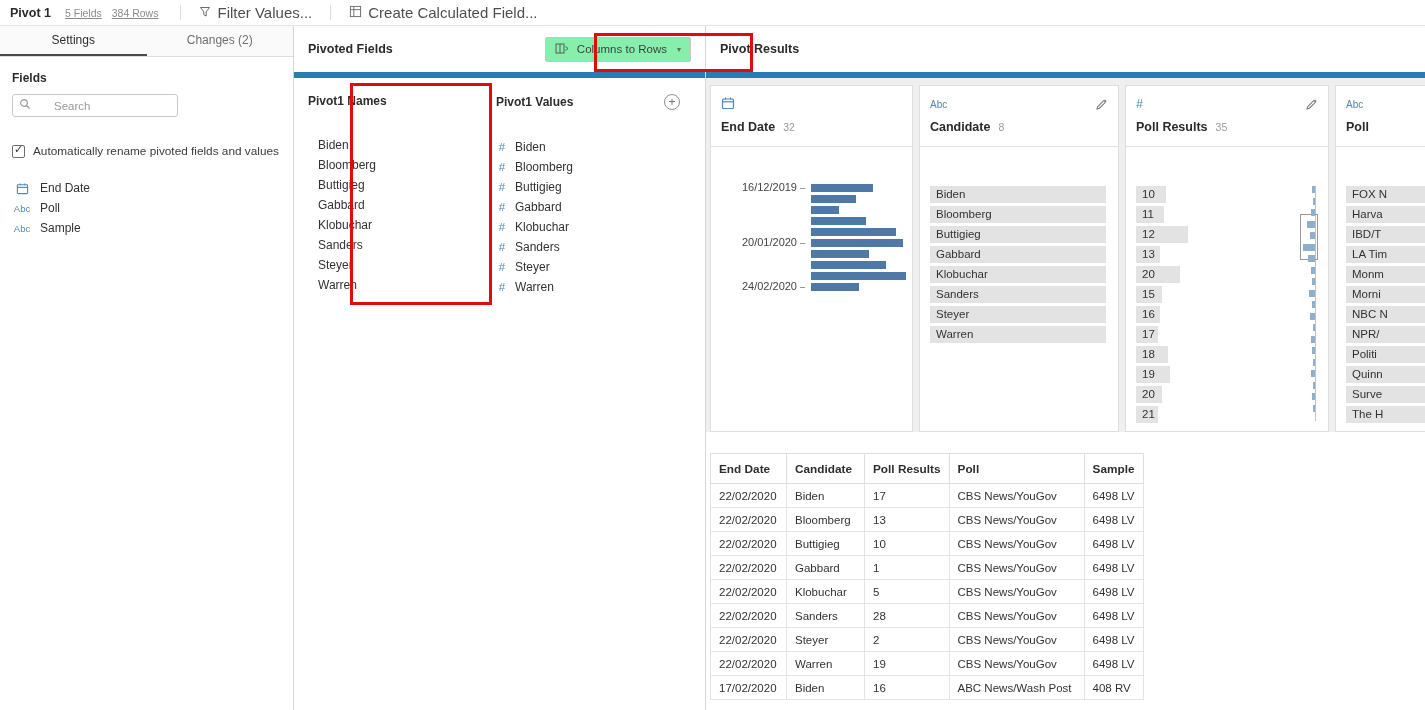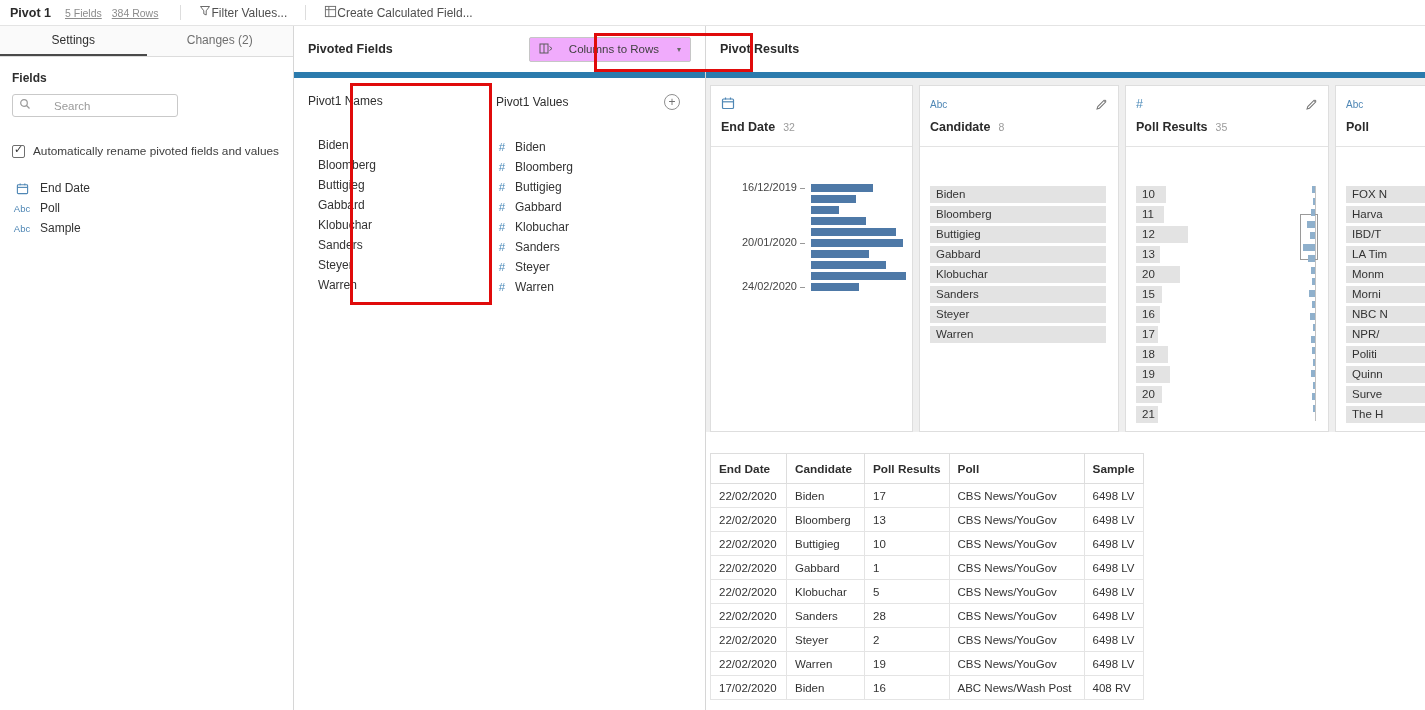--- a/index.html
+++ b/index.html
@@ -5,21 +5,21 @@
   * { margin:0; padding:0; box-sizing:border-box; }
   html,body { width:1425px; height:710px; overflow:hidden; background:#fff;
     font-family:"Liberation Sans", sans-serif; font-size:12px; color:#333; }
   .app { position:relative; width:1425px; height:710px; overflow:hidden; background:#fff; }
 
   
   .toolbar { height:26px; display:flex; align-items:center; padding:8px 10px; border-bottom:1px solid #e4e4e4; gap:6px; background:#fff; }
   .tb-title { font-weight:bold; font-size:12.5px; color:#2b2b2b; margin-right:8px; }
   .tb-sub { font-size:10.5px; color:#8c8c8c; margin-right:4px;text-decoration:underline; }
   .tb-sep { width:1px; height:15px; background:#ddd; margin:0 12px; }
-  .tb-btn { display:flex; align-items:center; background:none; border:none; font:inherit; font-size:12px; color:#4f4f4f; cursor:pointer; padding:0; }
+  .tb-btn { display:flex; align-items:center; gap:6px; background:none; border:none; font:inherit; font-size:15px; color:#4f4f4f; cursor:pointer; padding:0; }
 
   .main { display:flex; height:684px; }
 
   
   .left-panel { width:294px; border-right:1px solid #d6d6d6; background:#fff; }
   .tabs { display:flex; height:31px; border-bottom:1px solid #dcdcdc; background:#fafafa; }
   .tab { flex:1; text-align:center; line-height:29px; font-size:12px; color:#6f6f6f; cursor:pointer; }
   .tab.active { color:#2f2f2f; border-bottom:2px solid #4a4a4a; font-weight:normal; }
   .lp-body { padding:14px 12px; }
   .fields-heading { font-weight:bold; font-size:12px; margin-bottom:9px; color:#2e2e2e; }
@@ -31,29 +31,29 @@
   .checkbox.checked::after { content:"✓"; position:absolute; left:1px; top:-3px; font-size:11px; color:#333; }
   .fields-list { margin-top:20px; }
   .field-row { display:flex; align-items:center; gap:8px; height:20px; font-size:12px; color:#333; }
   .ficon { width:20px; display:inline-flex; justify-content:center; align-items:center; }
   .ficon.abc { font-size:9.5px; color:#4f87b5; }
 
   
   .mid-panel { width:412px; border-right:1px solid #d6d6d6; display:flex; flex-direction:column; background:#fff; }
   .panel-header { height:46px; display:flex; align-items:center; justify-content:space-between; padding:0 14px; flex:none; }
   .panel-title { font-weight:bold; font-size:12.5px; color:#2b2b2b; }
-  .mode-btn { display:flex; align-items:center; gap:16px; border:1px solid #c6c6c6; background:#f0abfc; border-radius:2px; padding:4px 9px; font:inherit; font-size:11.5px; color:#3f3f3f; cursor:pointer; }
+  .mode-btn { display:flex; align-items:center; gap:8px; border:1px solid #c6c6c6; background:#86efac; border-radius:2px; padding:4px 9px; font:inherit; font-size:11.5px; color:#3f3f3f; cursor:pointer; }
   .caret { font-size:8px; color:#666; margin-left:2px; }
   .blue-bar { height:6px; background:#2b7bad; flex:none; }
   .mid-body { flex:1; position:relative; background:#fff; }
   .pcol { position:absolute; top:0; }
   .pcol.names { left:6px; width:140px; padding:16px 0 0 8px; }
   .pcol.values { left:194px; width:200px; padding:16px 8px 0 8px; }
   .pcol-head { display:flex; align-items:center; justify-content:space-between; }
-  .pcol-title { font-weight:normal; font-size:12px; color:#2e2e2e; }
+  .pcol-title { font-weight:bold; font-size:12px; color:#2e2e2e; }
   .plus-btn { width:16px; height:16px; border:1px solid #8f8f8f; border-radius:50%; color:#6f6f6f; font-size:12px; line-height:14px; text-align:center; cursor:pointer; flex:none; }
   .plist { margin-top:27px; }
   .pcol.names .plist { padding-left:10px; }
   .pivot-item { height:20px; display:flex; align-items:center; font-size:12px; color:#333; gap:7px; }
   .hash { color:#4e8cba; font-size:11.5px; width:12px; text-align:center; }
   .cursor-blob { position:absolute; left:104px; top:265px; width:44px; height:84px; background:#fff; border-radius:45% 45% 40% 40%; }
 
   
   .right-panel { flex:1; display:flex; flex-direction:column; overflow:hidden; background:#fff; }
   .rp-body { flex:1; overflow:hidden; background:#fff; }

